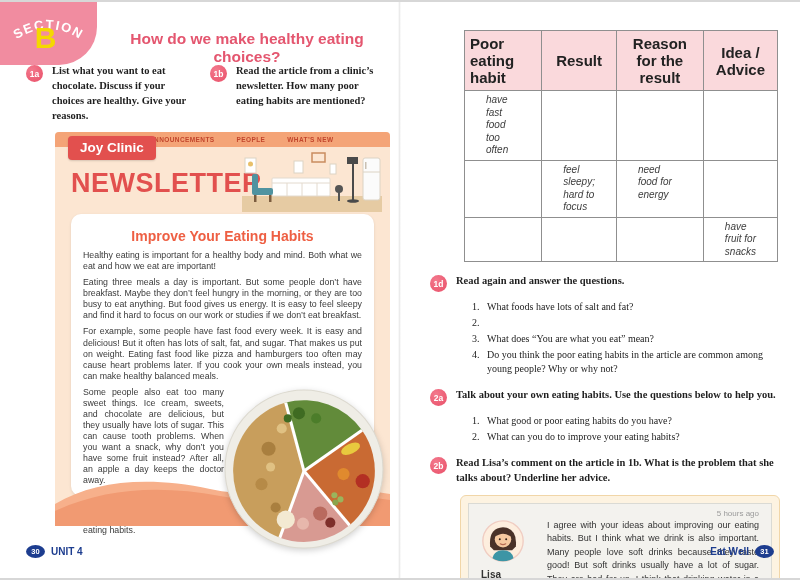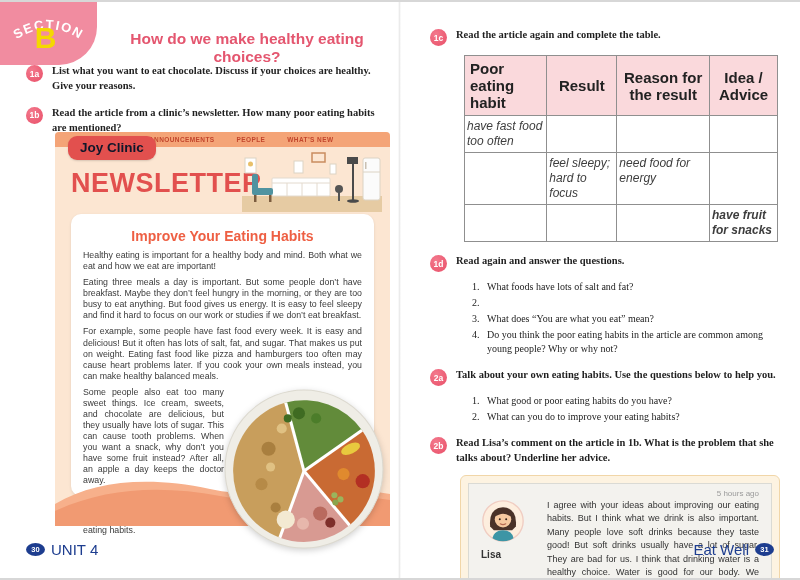--- a/index.html
+++ b/index.html
@@ -26,30 +26,30 @@
   
   .task { display:flex; gap:9px; align-items:flex-start; }
   .tbadge { flex:0 0 auto; width:17px; height:17px; border-radius:50%;
             background:radial-gradient(circle at 35% 30%, #f3798d, #e94f68);
             color:#fff; font-size:8.5px; font-weight:bold;
             display:flex; align-items:center; justify-content:center; margin-top:1px; }
   .ttext { font-family:"Liberation Serif", serif; font-weight:bold; font-size:10.5px;
            line-height:1.42; color:#1f1f1f; }
 
   .left-tasks { position:absolute; left:26px; top:62px; width:352px; display:flex;
-                flex-direction:column; gap:12px; }
+                flex-direction:row; gap:12px; }
 
   
   .newsletter { position:absolute; left:55px; top:130px; width:335px; height:392px;
                 background:#fce6d2; border-radius:4px; }
   .nl-topbar { height:15px; background:#f4a477; border-radius:4px 4px 0 0;
                display:flex; align-items:center; gap:22px; padding-left:94px; }
   .nl-tab { font-size:6.5px; font-weight:bold; letter-spacing:.4px; color:#c2452c; }
-  .nl-brand { position:absolute; left:13px; top:4px; background:#e2504e; color:#0f172a;
-              font-size:13.5px; font-weight:bold; padding:4px 12px 5px; border-radius:9px;
+  .nl-brand { position:absolute; left:13px; top:4px; background:#e2504e; color:#ffffff;
+              font-size:13.5px; font-weight:bold; padding:4px 12px 5px; border-radius:4px;
               box-shadow:0 1px 2px rgba(0,0,0,.15); }
   .nl-masthead { position:absolute; left:16px; top:36px; color:#e2504e;
                  font-size:27px; font-weight:800; letter-spacing:.5px; }
   .nl-room { position:absolute; right:8px; top:20px; }
   .nl-article { position:absolute; left:16px; right:16px; top:82px; bottom:28px;
                 background:#fff; border-radius:10px; padding:8px 12px;
                 box-shadow:0 1px 3px rgba(0,0,0,.10); }
   .nl-article h2 { text-align:center; color:#ee5f43; font-size:14px; font-weight:800;
                    margin:6px 0 6px; }
   .nl-article p { font-size:8.8px; line-height:1.26; color:#3a3a3a; text-align:justify;
@@ -58,36 +58,36 @@
   .nl-wave { position:absolute; left:0; bottom:-2px; z-index:3; }
   .nl-plate { position:absolute; left:168px; top:256px; z-index:4;
               filter:drop-shadow(0 2px 3px rgba(0,0,0,.18)); }
 
   
   .footer { position:absolute; bottom:24px; display:flex; align-items:center; gap:6px; }
   .footer-left { left:26px; }
   .footer-right { right:26px; }
   .pagenum { width:19px; height:13px; border-radius:50%; background:#1d3d8f; color:#fff;
              font-size:7.5px; font-weight:bold; display:flex; align-items:center; justify-content:center; }
-  .footer-label { color:#1d3d8f; font-size:15px; font-weight:normal; }
+  .footer-label { color:#1d3d8f; font-size:10px; font-weight:bold; }
 
   
   .rcol { position:absolute; left:30px; top:26px; width:348px; display:flex; flex-direction:column; }
   .rcol .task { margin-bottom:7px; }
 
   table.habits { border-collapse:collapse; margin:2px 0 12px 34px; table-layout:fixed; }
   table.habits th, table.habits td { border:1px solid #8f8f8f; }
   table.habits th { background:#fad9dc; font-size:15px; font-weight:bold; color:#222;
                     padding:4px 5px; text-align:center; }
   table.habits th:first-child { text-align:left; }
-  table.habits td { font-size:12px; font-style:italic; color:#3d3d3d; padding:3px 2px;
+  table.habits td { font-size:10px; font-style:italic; color:#3d3d3d; padding:3px 21px;
                     vertical-align:top; line-height:1.25; }
   .c1{width:80px}.c2{width:68px}.c3{width:90px}.c4{width:66px}
   tr.r1 td{height:30px} tr.r2 td{height:34px} tr.r3 td{height:30px}
-  tr.r3 td { vertical-align:bottom;font-weight:bold; }
+  tr.r3 td { vertical-align:bottom; }
 
   ol.qs { list-style:none; margin:1px 0 12px 42px; display:flex; flex-direction:column; gap:2px; }
   ol.qs li { display:flex; gap:5px; font-family:"Liberation Serif", serif; font-size:10px;
              line-height:1.4; color:#222; }
   ol.qs .qn { flex:0 0 10px; }
 
   
   .comment-outer { margin:2px 0 10px 30px; width:320px; background:#fdf3e1;
                    border:1px solid #f1d6a8; padding:7px; border-radius:6px; }
   .comment-inner { background:#f3f2ee; border:1px solid #dadad4; padding:5px 12px 5px; }
@@ -218,24 +218,20 @@
       <span class="pagenum">30</span>
       <span class="footer-label">UNIT 4</span>
     </div>
   </div>
 
   <div class="gutter"></div>
 
   <div class="page page-right">
     <div class="rcol">
 
-      <div class="task">
-        <span class="tbadge">1c</span>
-        <span class="ttext">Read the article again and complete the table.</span>
-      </div>
 
       <table class="habits">
         <colgroup>
             <col class="c1">
             <col class="c2">
             <col class="c3">
             <col class="c4">
           </colgroup>
         <tbody>
             <tr>

